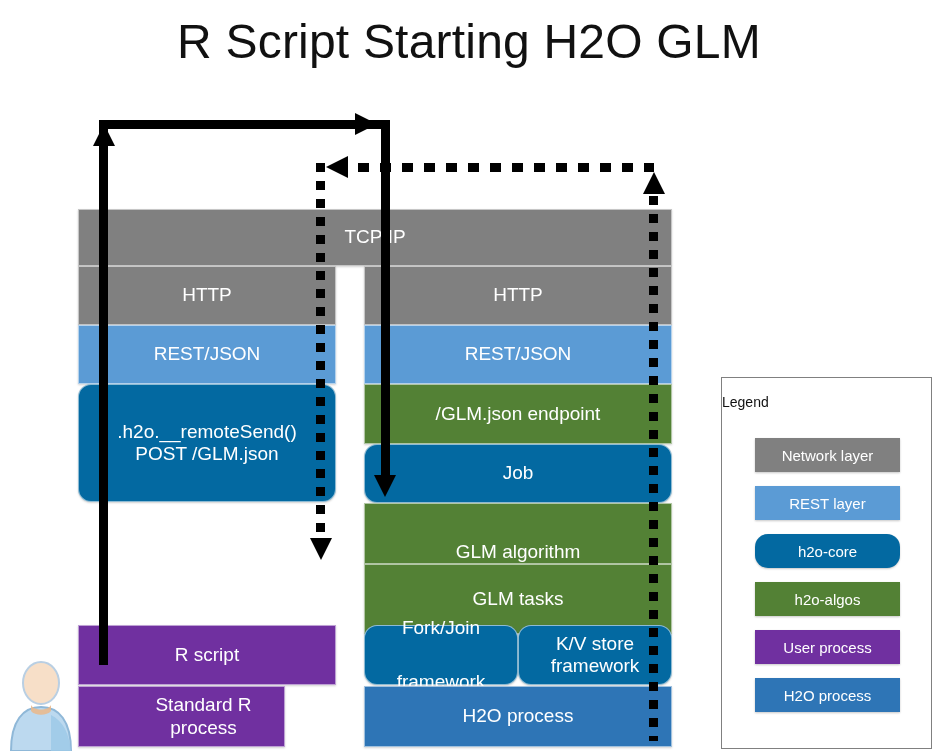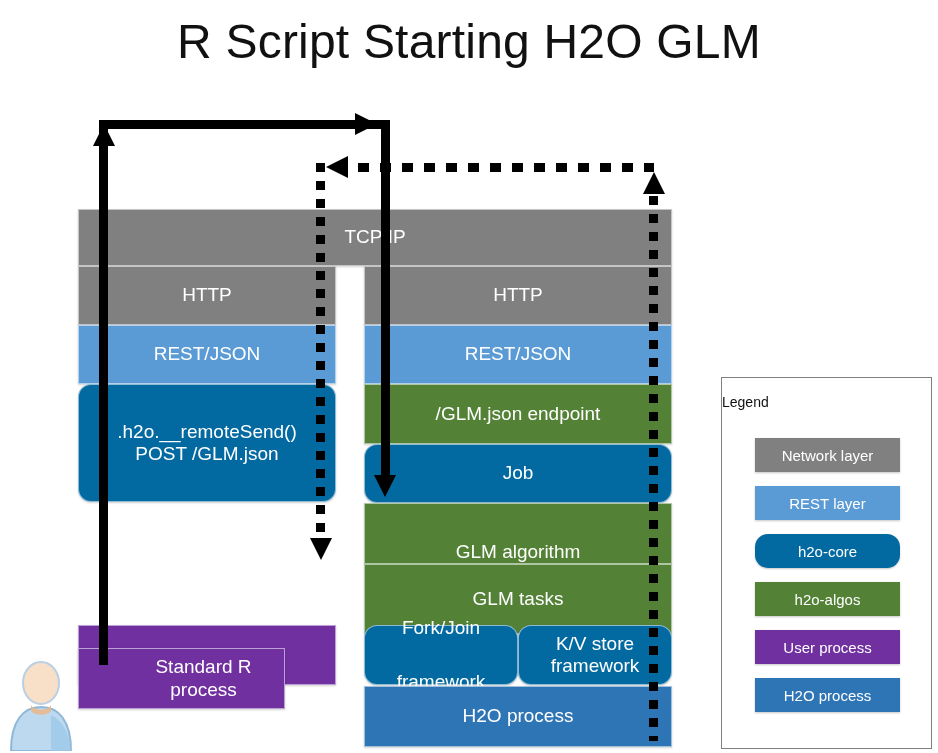--- a/index.html
+++ b/index.html
@@ -104,21 +104,21 @@
   <div class="box core" style="left:78px;top:384px;width:258px;height:118px;flex-direction:column;">
     <span class="lbl">.h2o.__remoteSend()</span>
     <span class="lbl">POST /GLM.json</span>
   </div>
 
 
   <div class="box user" style="left:78px;top:625px;width:258px;height:60px;">
     <span class="lbl">R script</span>
   </div>
 
-  <div class="box user" style="left:78px;top:648px;width:207px;height:61px;padding-left:44px;">
+  <div class="box user" style="left:78px;top:686px;width:207px;height:61px;padding-left:44px;">
     <span class="lbl">Standard R process</span>
   </div>
 
   <div class="box net" style="left:364px;top:266px;width:308px;height:59px;">
     <span class="lbl">HTTP</span>
   </div>
 
   <div class="box rest" style="left:364px;top:325px;width:308px;height:59px;">
     <span class="lbl">REST/JSON</span>
   </div>

